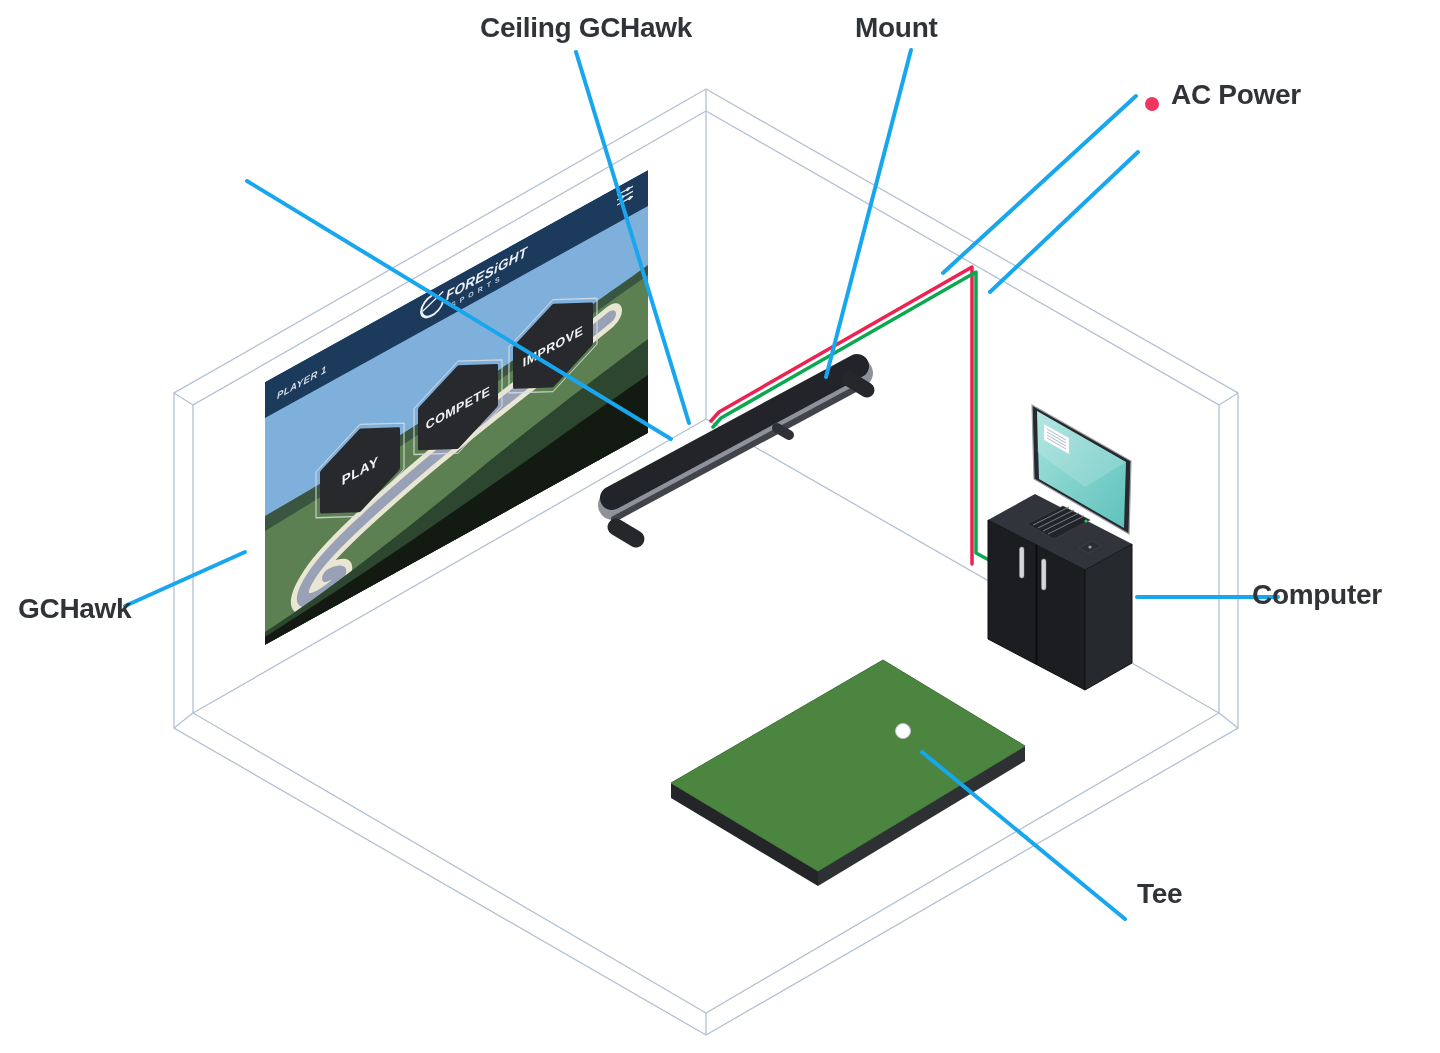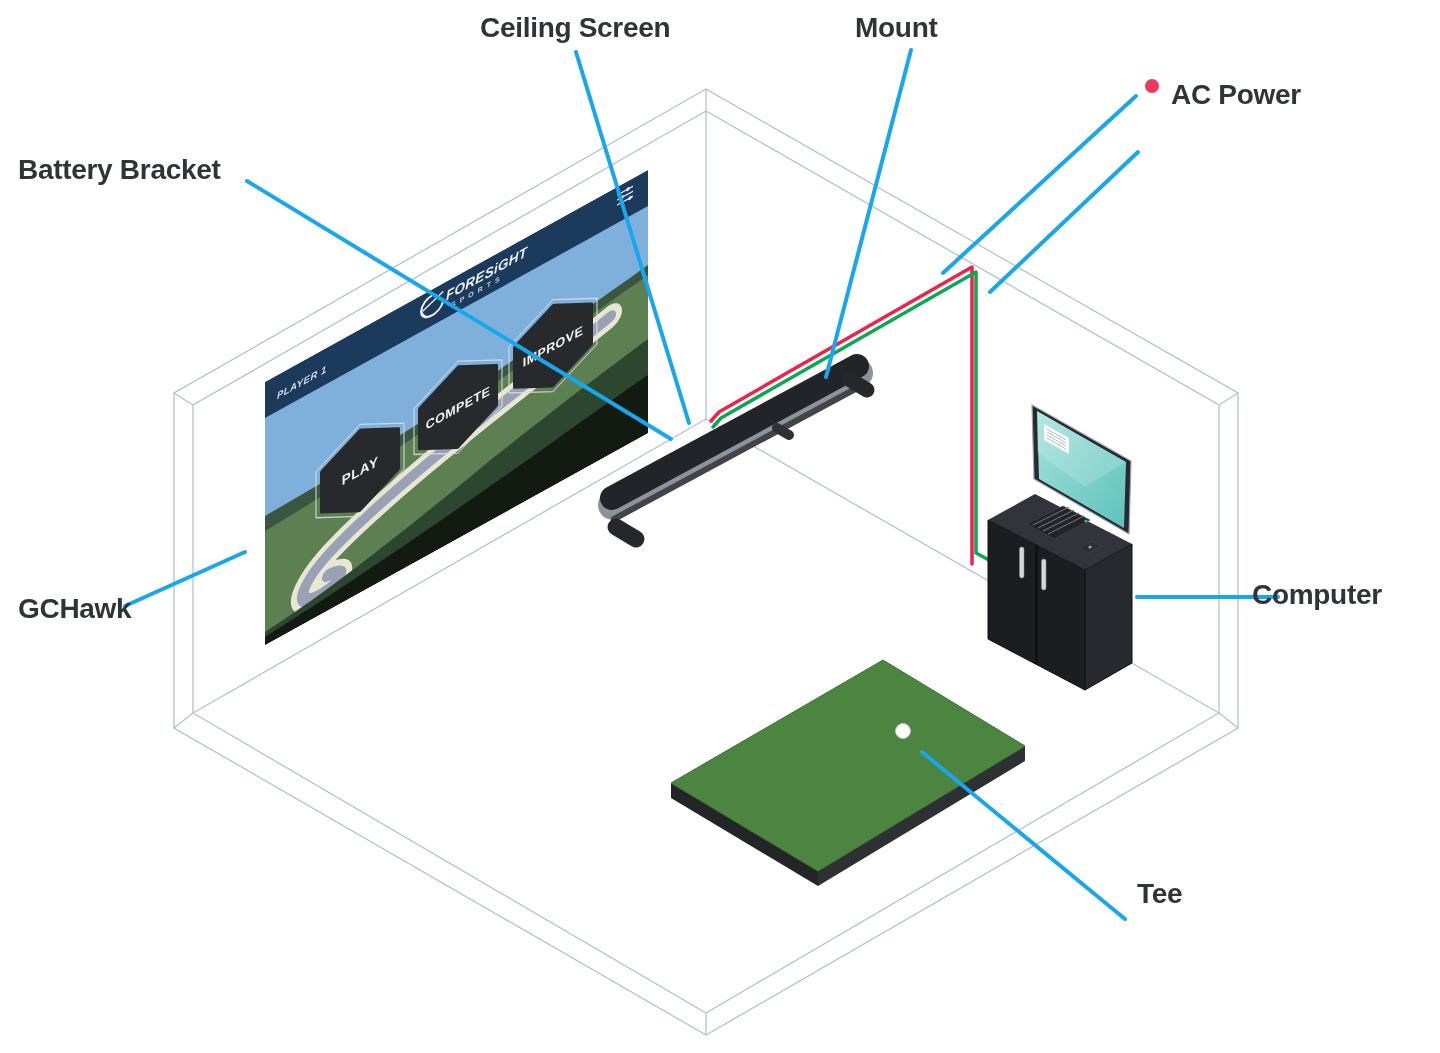--- a/index.html
+++ b/index.html
@@ -1,21 +1,21 @@
 <!DOCTYPE html>
 <html><head>
 <meta charset="utf-8">
 <style>
   html,body{margin:0;padding:0;background:#ffffff;}
   .stage{position:relative;width:1440px;height:1053px;background:#ffffff;overflow:hidden;
          font-family:"Liberation Sans", sans-serif;}
   .scene{position:absolute;left:0;top:0;}
   .diagram-label{position:absolute;font-weight:700;font-size:28px;line-height:1.1;
                  color:#303439;white-space:nowrap;letter-spacing:-0.3px;}
-  .legend-item{position:absolute;display:flex;align-items:flex-start;gap:12px;}
+  .legend-item{position:absolute;display:flex;align-items:flex-end;gap:12px;}
   .legend-dot{width:14px;height:14px;border-radius:50%;display:inline-block;flex:0 0 auto;}
   .legend-text{font-weight:700;font-size:28px;color:#303439;letter-spacing:-0.3px;white-space:nowrap;}
 </style>
 </head>
 <body>
 
 <div class="stage">
 
   <svg class="scene" width="1440" height="1053" viewBox="0 0 1440 1053">
     <defs>
@@ -146,23 +146,22 @@
       <path d="M576,52 L689,423"></path>
       <path d="M911,50 L826,377"></path>
       <path d="M1136,96 L943,273"></path>
       <path d="M1138,152 L990,292"></path>
       <path d="M125,606 L245,552"></path>
       <path d="M1137,597 L1278,597"></path>
       <path d="M922,752 L1125,919"></path>
     </g>
   </svg>
 
-  <div class="diagram-label" style="left:18px;top:155px">Battery Bracket</div>
 
-  <div class="diagram-label" style="left:480px;top:13px">Ceiling Screen</div>
+  <div class="diagram-label" style="left:480px;top:13px">Ceiling GCHawk</div>
 
   <div class="diagram-label" style="left:855px;top:13px">Mount</div>
 
   <div class="diagram-label" style="left:18px;top:594px">GCHawk</div>
 
   <div class="diagram-label" style="left:1252px;top:580px">Computer</div>
 
   <div class="diagram-label" style="left:1137px;top:879px">Tee</div>
 
   <div class="legend-item" style="left:1145px;top:79px">

